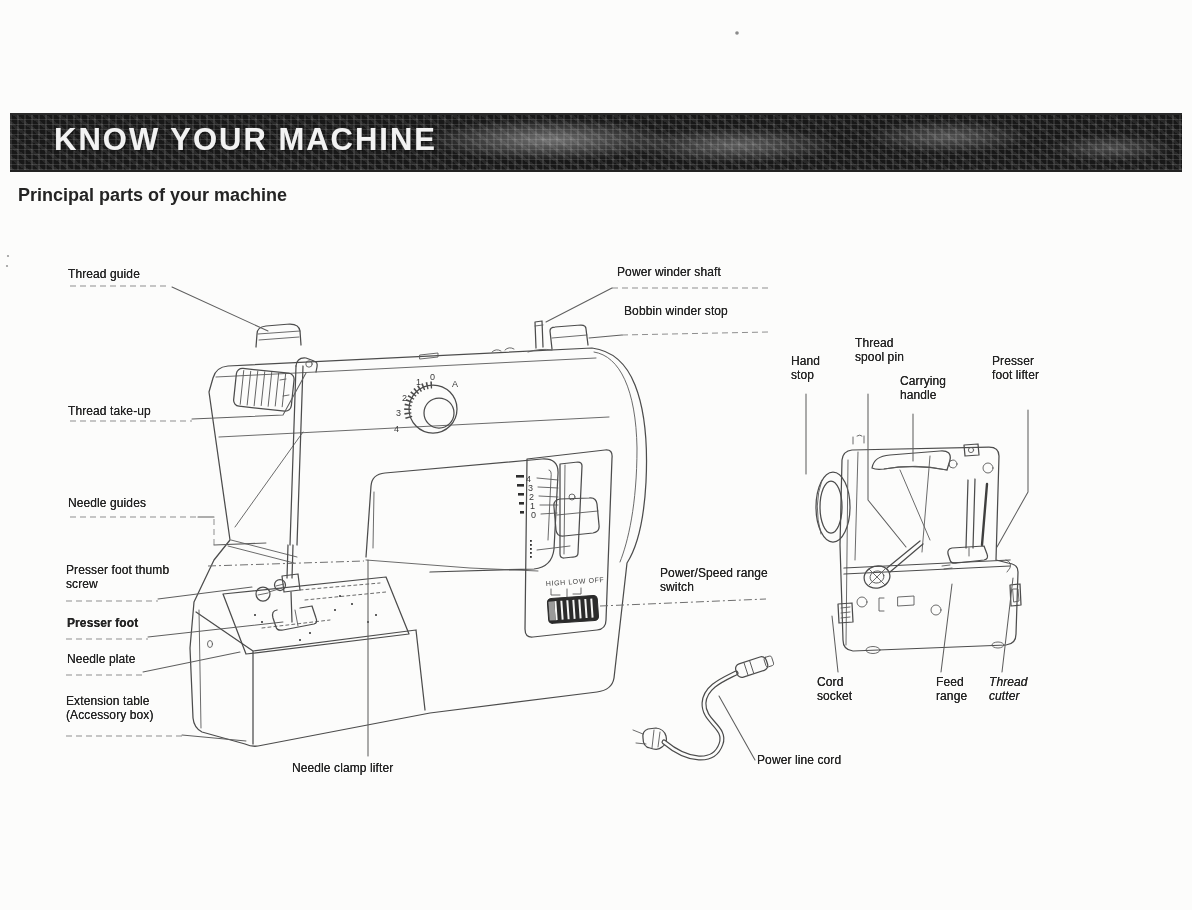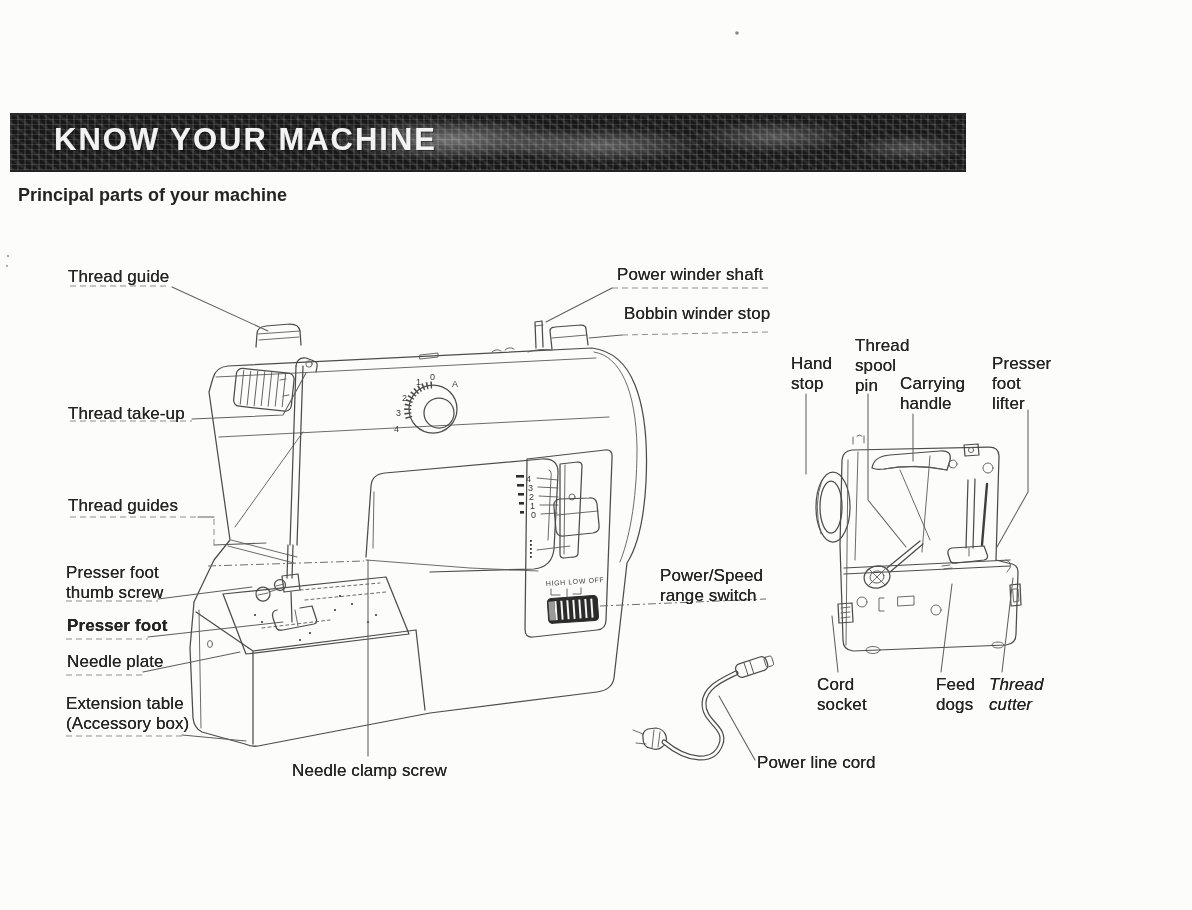--- a/index.html
+++ b/index.html
@@ -1,33 +1,33 @@
 <!DOCTYPE html>
 <html><head>
 <meta charset="utf-8">
 <style>
   html,body{margin:0;padding:0;}
   body{width:1192px;height:910px;position:relative;background:#fcfcfb;overflow:hidden;
        font-family:"Liberation Sans",sans-serif;}
-  .banner{position:absolute;left:10px;top:113px;width:956px;height:55px;
+  .banner{position:absolute;left:10px;top:113px;width:1172px;height:55px;
     background-color:#181818;
     background-image:
       radial-gradient(ellipse 180px 30px at 46% 45%, rgba(255,255,255,.38), transparent 70%),
       radial-gradient(ellipse 150px 26px at 62% 55%, rgba(255,255,255,.30), transparent 70%),
       radial-gradient(ellipse 120px 24px at 80% 40%, rgba(255,255,255,.26), transparent 70%),
       radial-gradient(ellipse 90px 20px at 94% 60%, rgba(255,255,255,.22), transparent 70%),
       repeating-linear-gradient(90deg, rgba(255,255,255,.10) 0 2px, transparent 2px 7px),
       repeating-linear-gradient(0deg, rgba(255,255,255,.12) 0 1px, transparent 1px 5px),
       repeating-linear-gradient(38deg, rgba(255,255,255,.07) 0 3px, transparent 3px 9px);
     border-top:2px solid #2a2a2a;border-bottom:2px solid #222;}
   .banner-title{position:absolute;left:44px;top:7px;font-size:31px;font-weight:bold;
     letter-spacing:2px;color:rgba(252,252,252,.93);
     text-shadow:0 0 1px #777, 1px 1px 0 rgba(0,0,0,.5);}
   .subtitle{position:absolute;left:18px;top:185px;font-size:18px;font-weight:600;color:#242424;}
-  .lbl{position:absolute;font-size:17px;line-height:1.18;color:#242424;letter-spacing:.1px;
+  .lbl{position:absolute;font-size:12px;line-height:1.18;color:#242424;letter-spacing:.1px;
     text-shadow:0 0 .4px #242424;}
   .nowrap{white-space:nowrap;}
   svg.art{position:absolute;left:0;top:0;}
   .ln{fill:none;stroke:#4c4c4c;stroke-width:1.25;stroke-linecap:round;stroke-linejoin:round;}
   .thin{fill:none;stroke:#5a5a5a;stroke-width:.9;stroke-linecap:round;}
   .lead{fill:none;stroke:#5f5f5f;stroke-width:1.05;stroke-linecap:round;stroke-linejoin:round;}
   .dash{fill:none;stroke:#8f8f8f;stroke-width:1;stroke-dasharray:6 4;}
   .dashdot{fill:none;stroke:#6f6f6f;stroke-width:1;stroke-dasharray:8 3 2 3;}
   .fillink{fill:#2e2e2e;stroke:none;}
   .tx{fill:#3a3a3a;stroke:none;font-family:"Liberation Sans",sans-serif;font-size:9px;}
@@ -289,30 +289,30 @@
     <path class="lead" d="M 838,672 L 832,616"></path>
     <path class="lead" d="M 941,672 L 952,584"></path>
     <path class="lead" d="M 1002,672 L 1013,578"></path>
 
     <path class="lead" d="M 755,760 L 719,696"></path>
   </g>
 </svg>
 
 <div class="lbl nowrap" style="left:68px;top:267px;">Thread guide</div>
 <div class="lbl nowrap" style="left:68px;top:404px;">Thread take-up</div>
-<div class="lbl nowrap" style="left:68px;top:496px;">Thread guides</div>
+<div class="lbl nowrap" style="left:68px;top:496px;">Needle guides</div>
 <div class="lbl" style="left:66px;top:563px;width:112px;">Presser foot thumb screw</div>
 <div class="lbl nowrap" style="left:67px;top:616px;font-weight:bold;">Presser foot</div>
 <div class="lbl nowrap" style="left:67px;top:652px;">Needle plate</div>
 <div class="lbl" style="left:66px;top:694px;width:128px;">Extension table (Accessory box)</div>
-<div class="lbl nowrap" style="left:292px;top:761px;">Needle clamp screw</div>
+<div class="lbl nowrap" style="left:292px;top:761px;">Needle clamp lifter</div>
 <div class="lbl nowrap" style="left:617px;top:265px;">Power winder shaft</div>
 <div class="lbl nowrap" style="left:624px;top:304px;">Bobbin winder stop</div>
 <div class="lbl" style="left:660px;top:566px;width:112px;">Power/Speed range switch</div>
 
 <div class="lbl" style="left:791px;top:354px;width:52px;">Hand stop</div>
 <div class="lbl" style="left:855px;top:336px;width:52px;">Thread spool pin</div>
 <div class="lbl" style="left:900px;top:374px;width:72px;">Carrying handle</div>
 <div class="lbl" style="left:992px;top:354px;width:58px;">Presser foot lifter</div>
 <div class="lbl" style="left:817px;top:675px;width:55px;">Cord socket</div>
-<div class="lbl" style="left:936px;top:675px;width:45px;">Feed dogs</div>
+<div class="lbl" style="left:936px;top:675px;width:45px;">Feed range</div>
 <div class="lbl" style="left:989px;top:675px;width:58px;font-style:italic;">Thread cutter</div>
 <div class="lbl nowrap" style="left:757px;top:753px;">Power line cord</div>
 
 </body></html>

